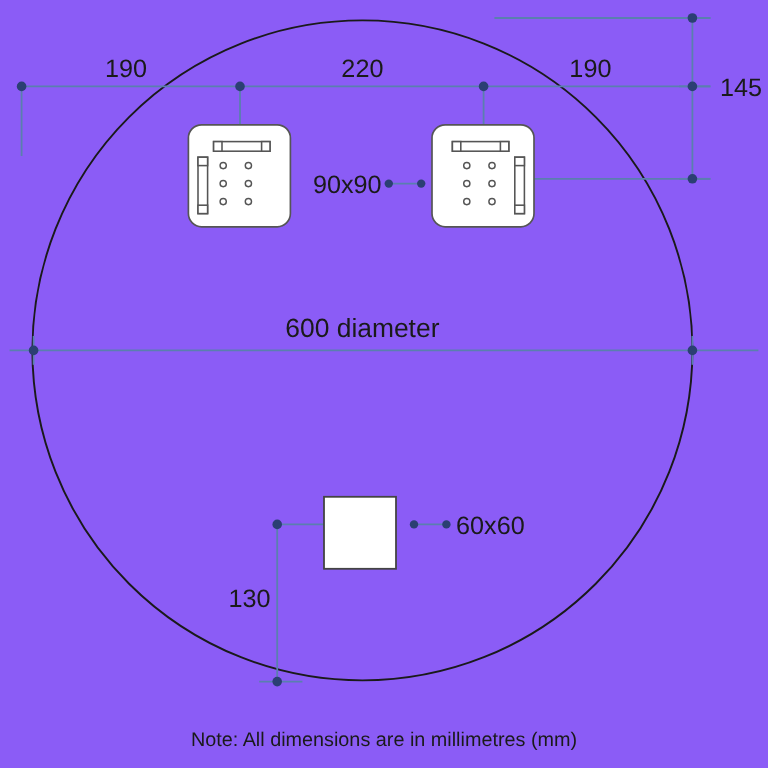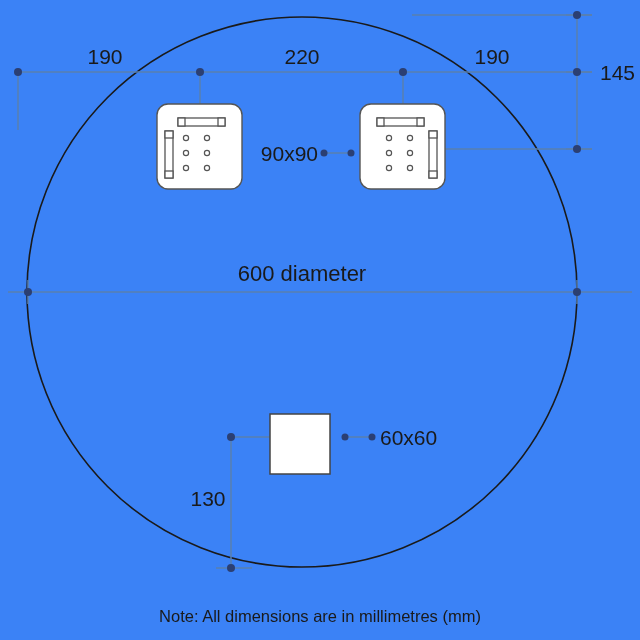--- a/index.html
+++ b/index.html
@@ -7,21 +7,21 @@
     padding: 0;
     background: #ffffff;
   }
   body {
     font-family: "Liberation Sans", sans-serif;
   }
   #drawing-root {
     position: relative;
     width: 640px;
     height: 640px;
-    background: #3b82f6;
+    background: #8b5cf6;
     overflow: hidden;
   }
   #drawing-svg {
     position: absolute;
     left: 0;
     top: 0;
     width: 640px;
     height: 640px;
     display: block;
   }

